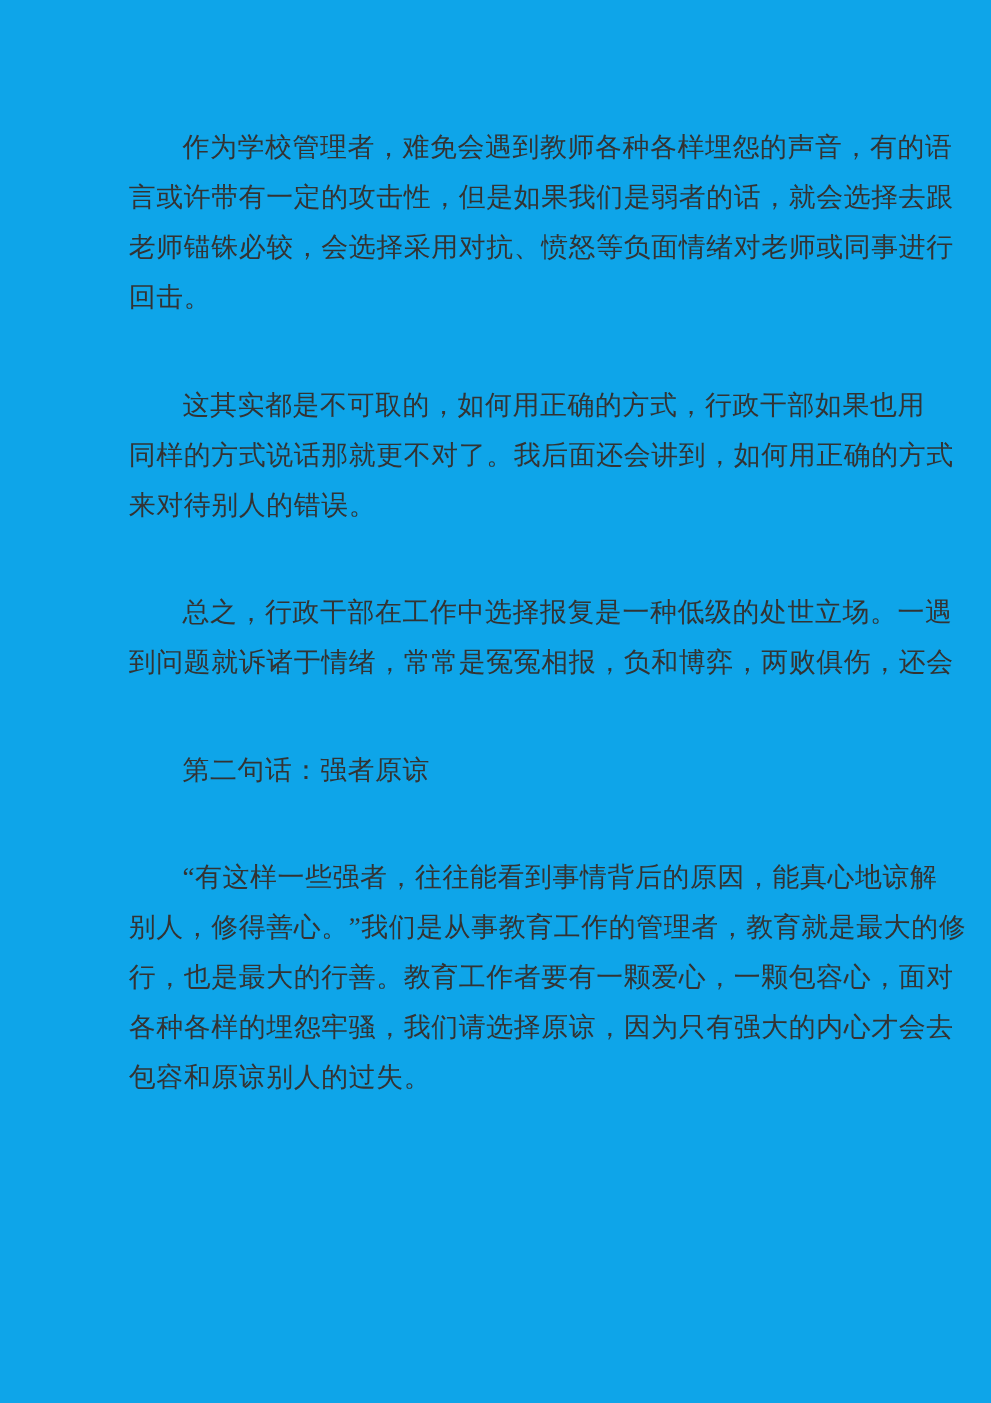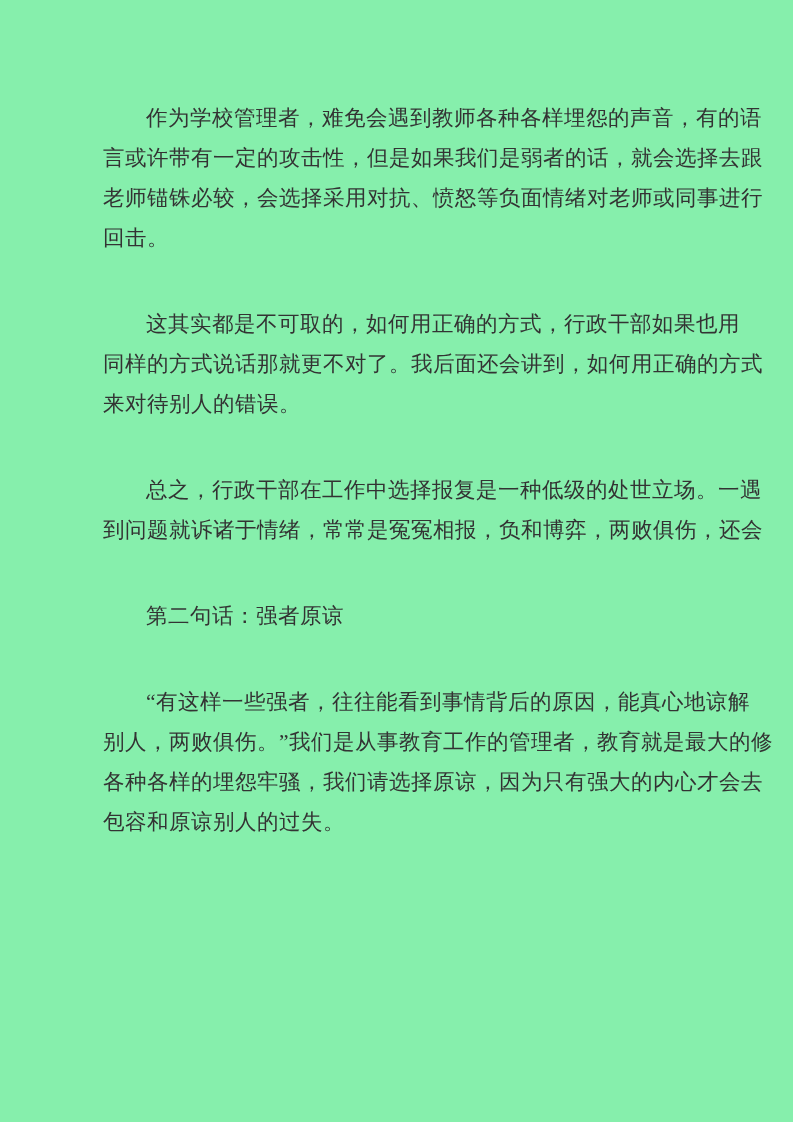--- a/index.html
+++ b/index.html
@@ -9,21 +9,21 @@
   body {
     width: 793px;
     height: 1122px;
     background: #ffffff;
     overflow: hidden;
   }
   .page {
     position: relative;
     width: 793px;
     height: 1122px;
-    background: #86efac;
+    background: #0ea5e9;
     font-family: "Liberation Serif", "DejaVu Serif", serif;
     color: #333333;
   }
   .doc {
     position: absolute;
     left: 103px;
     top: 98px;
     width: 588px;
     font-size: 21.5px;
   }
@@ -67,18 +67,19 @@
       </div>
       <div class="block">
         <div class="line first">总之，行政干部在工作中选择报复是一种低级的处世立场。一遇</div>
         <div class="line">到问题就诉诸于情绪，常常是冤冤相报，负和博弈，两败俱伤，还会</div>
       </div>
       <div class="block heading">
         <div class="line first last">第二句话：强者原谅</div>
       </div>
       <div class="block">
         <div class="line first">“有这样一些强者，往往能看到事情背后的原因，能真心地谅解</div>
-        <div class="line">别人，两败俱伤。”我们是从事教育工作的管理者，教育就是最大的修</div>
+        <div class="line">别人，修得善心。”我们是从事教育工作的管理者，教育就是最大的修</div>
+        <div class="line">行，也是最大的行善。教育工作者要有一颗爱心，一颗包容心，面对</div>
         <div class="line">各种各样的埋怨牢骚，我们请选择原谅，因为只有强大的内心才会去</div>
         <div class="line last">包容和原谅别人的过失。</div>
       </div>
     </div>
 </div>
 
 </body></html>

